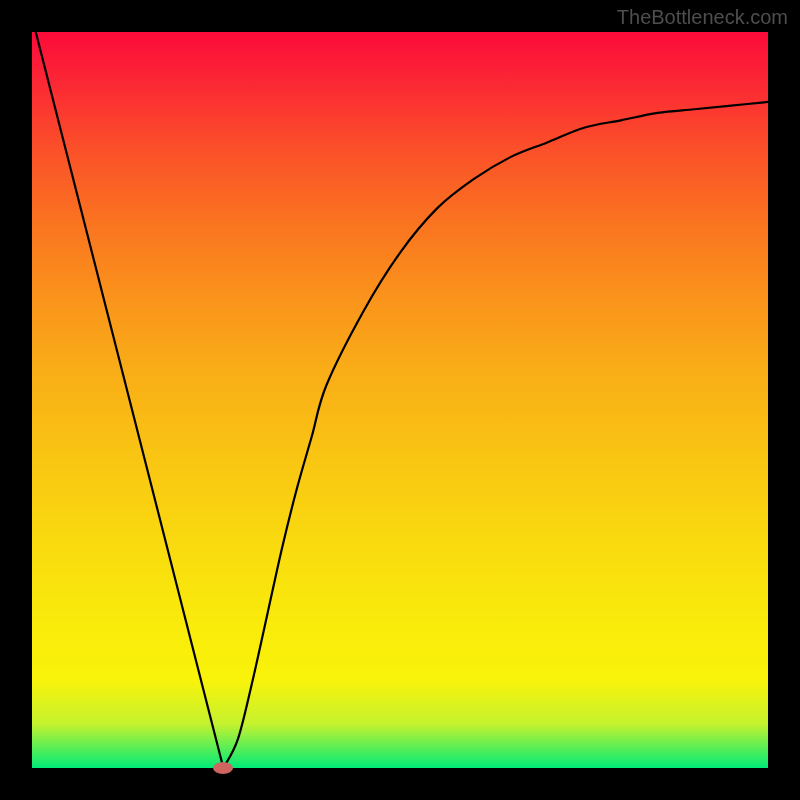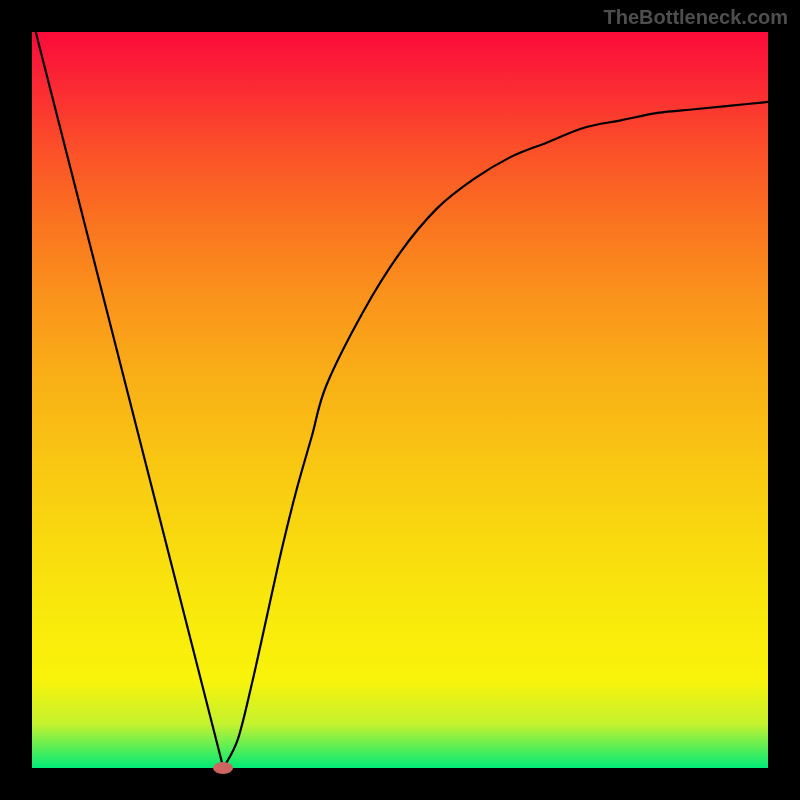--- a/index.html
+++ b/index.html
@@ -32,21 +32,21 @@
       #C5F22E 94%,
       #00EB78 100%
     );
   }
   .watermark {
     position: absolute;
     top: 6px;
     right: 12px;
     color: #4E4E4E;
     font-size: 20px;
-    font-weight: 700;
+    font-weight: 400;
     letter-spacing: 0;
     z-index: 20;
     text-align: right;
   }
   svg.curve {
     position: absolute;
     left: 0;
     top: 0;
     width: 736px;
     height: 736px;

